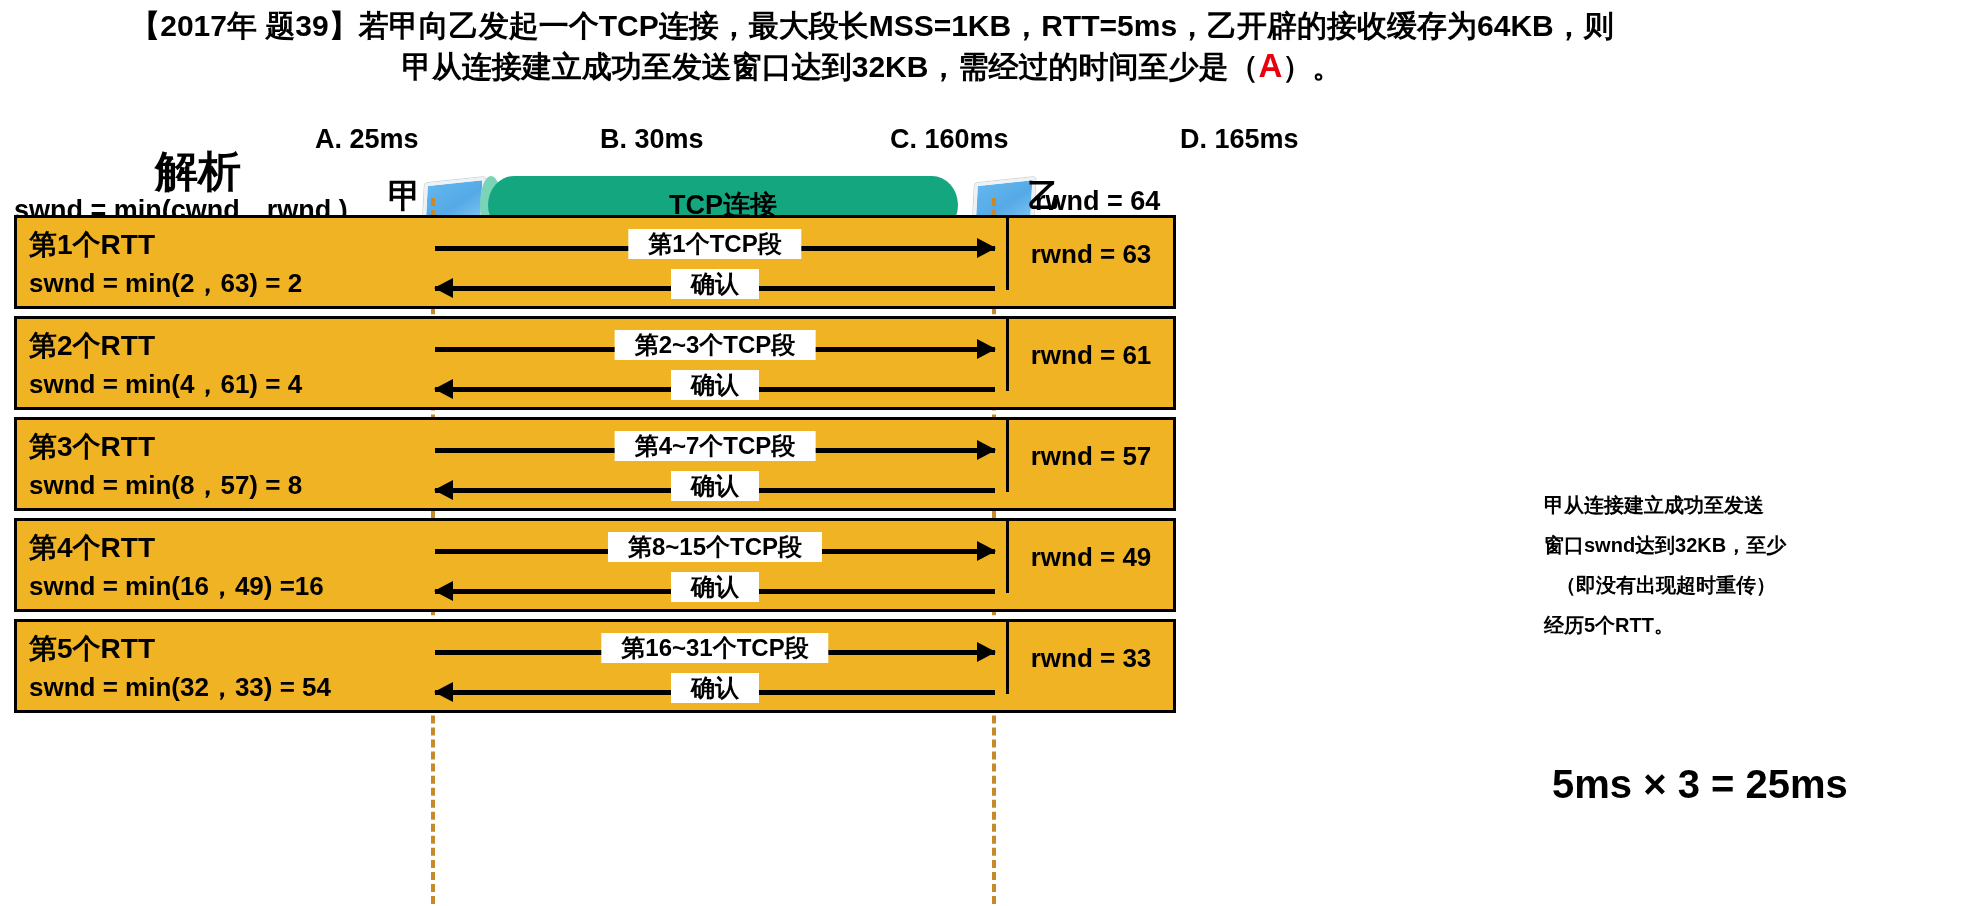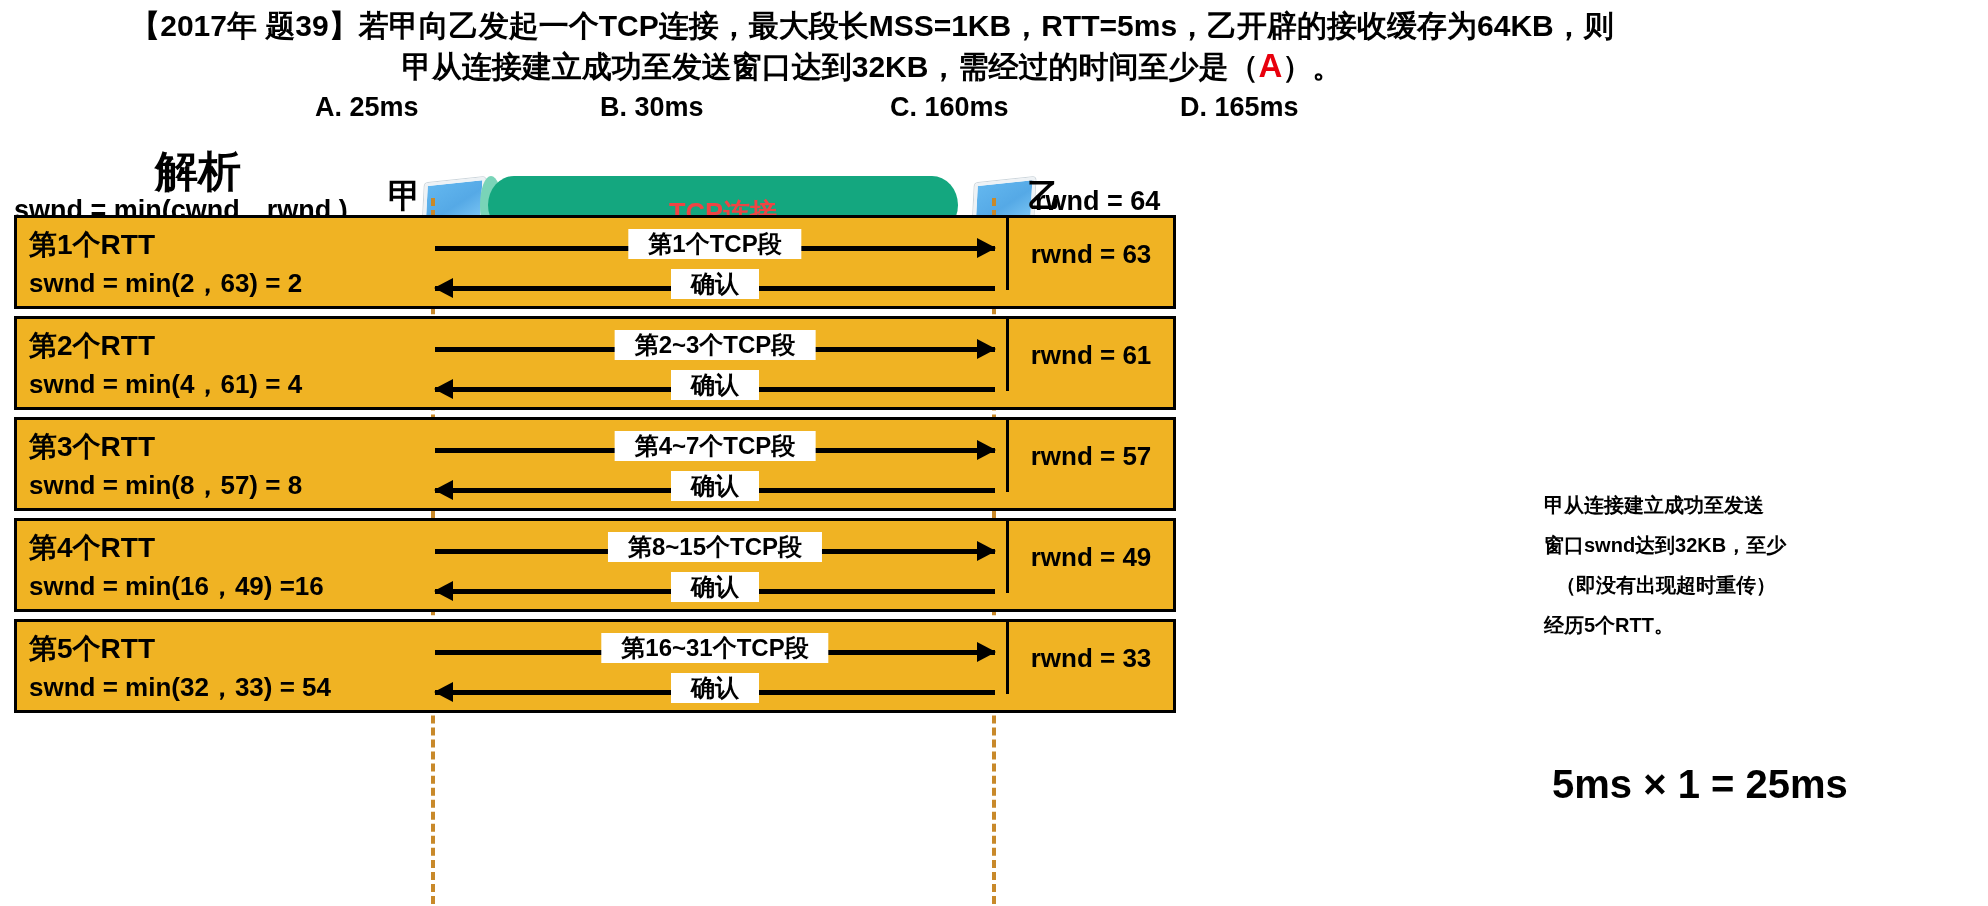--- a/index.html
+++ b/index.html
@@ -12,21 +12,21 @@
 
   
   #question-block{left:0;top:6px;width:1744px;text-align:center;}
   .q-line{
     font-size:30px;font-weight:bold;color:#000;line-height:40px;
     letter-spacing:0px;white-space:nowrap;
   }
   #answer-letter{color:#e8000d;font-weight:bold;font-size:33px;}
 
   
-  #options-row{left:0;top:92px;width:1876px;height:34px;}
+  #options-row{left:0;top:124px;width:1876px;height:34px;}
   .option{
     position:absolute;font-size:27px;font-weight:bold;color:#000;
     white-space:nowrap;
   }
 
   
   #analysis-title{
     left:155px;top:143px;font-size:43px;font-weight:bold;color:#000;
   }
   .analysis-line{
@@ -63,23 +63,23 @@
 
   #pipe{
     position:absolute;left:488px;top:8px;width:470px;height:58px;
     background:#14a77f;border-radius:26px/29px;
   }
   #pipe-cap{
     position:absolute;left:480px;top:8px;width:22px;height:58px;
     background:#79d4b8;border-radius:50%;
   }
   #pipe-label{
-    position:absolute;left:488px;top:16px;width:470px;height:58px;
+    position:absolute;left:488px;top:8px;width:470px;height:58px;
     display:flex;align-items:center;justify-content:center;
-    color:#ef4444;font-size:27px;font-weight:bold;text-align:right;
+    color:#000000;font-size:27px;font-weight:bold;text-align:right;
   }
   #rwnd-init{
     position:absolute;left:1035px;top:186px;font-size:27px;font-weight:bold;color:#000;
   }
 
   
   #rtt-stack{left:14px;top:215px;width:1162px;}
   .rtt-row{
     position:relative;width:1162px;height:94px;margin-bottom:7px;
     background:#f0b323;border:3px solid #000;box-sizing:border-box;
@@ -263,13 +263,13 @@
     </div>
     <div class="rwnd-cell">rwnd = 33</div>
   </div>
 
 </div>
 
 <div class="abs expl-line" style="left:1544px;top:492px">甲从连接建立成功至发送</div>
 <div class="abs expl-line" style="left:1544px;top:532px">窗口swnd达到32KB，至少</div>
 <div class="abs expl-line" style="left:1556px;top:572px">（即没有出现超时重传）</div>
 <div class="abs expl-line" style="left:1544px;top:612px">经历5个RTT。</div>
-<div class="abs" id="formula">5ms × 1 = 25ms</div>
+<div class="abs" id="formula">5ms × 3 = 25ms</div>
 
 </body></html>

